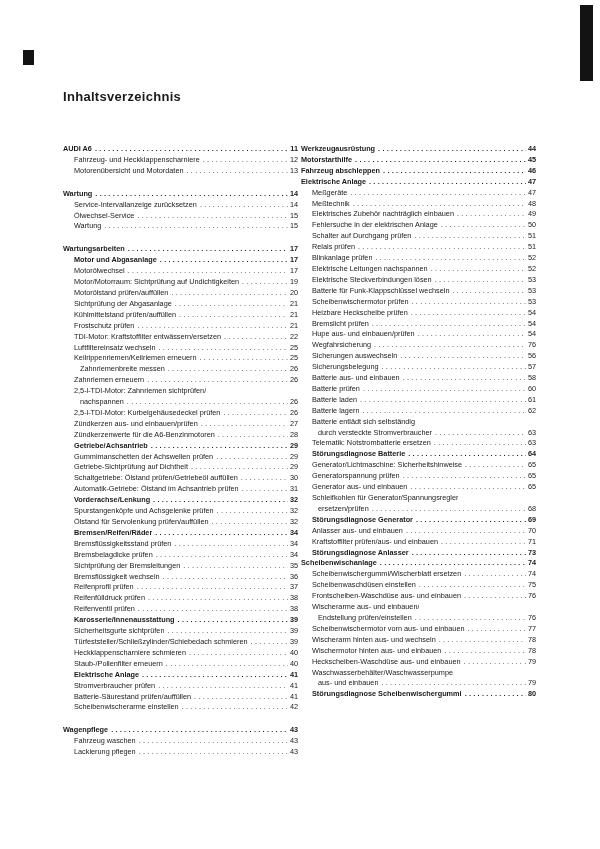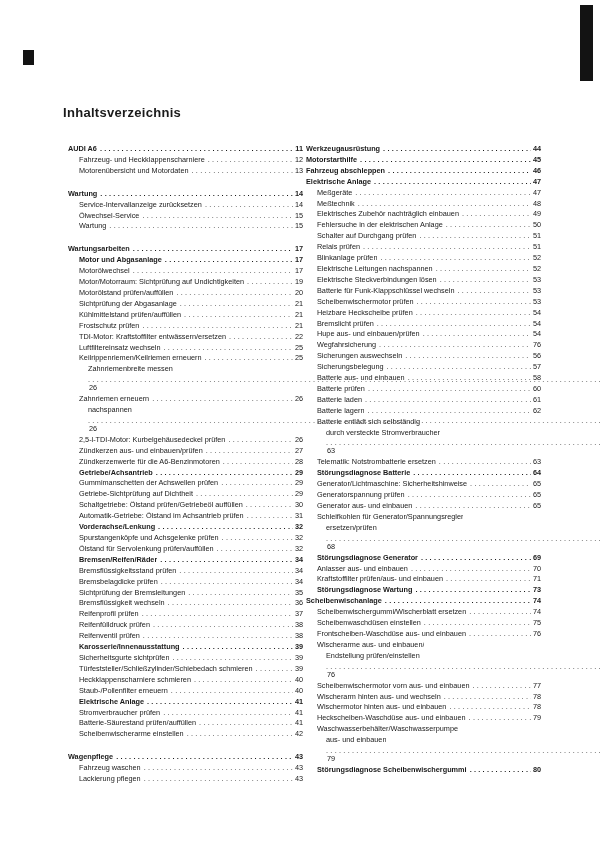--- a/index.html
+++ b/index.html
@@ -17,47 +17,46 @@
     color: var(--text-color);
     font-family: "Liberation Sans", sans-serif;
   }
   .scan-mark { position: absolute; background: var(--mark-color); }
   .mark-topleft { left: 23px; top: 50px; width: 11px; height: 15px; }
   .mark-topright { left: 580px; top: 5px; width: 13px; height: 76px; }
 
   .title {
     position: absolute;
     left: 63px;
-    top: 105px;
+    top: 89px;
     margin: 0;
     font-size: 13px;
     font-weight: 700;
     letter-spacing: 0.3px;
   }
 
   .columns {
     position: absolute;
     left: 63px;
     top: 144px;
     width: 483px;
     display: flex;
     gap: 3px;
-    justify-content: center;
   }
   .col { width: 235px; }
 
   .entry { font-size: 7.3px; line-height: 10.9px; }
   .style-section { font-weight: 700; margin-top: 12px; }
   .col-right .style-section { margin-top: 0; }
   .col .entry:first-child { margin-top: 0; }
   .style-subsection { font-weight: 700; }
 
   .line { display: flex; align-items: baseline; }
   .style-item .line, .style-subsection .line { padding-left: 11px; }
-  .style-item .line.cont { padding-left: 17px; flex-direction: column; }
+  .style-item .line.cont { padding-left: 17px; }
 
   .label { white-space: nowrap; flex: 0 1 auto; overflow: hidden; }
   .dots {
     flex: 1 1 8px;
     min-width: 8px;
     overflow: hidden;
     white-space: nowrap;
     letter-spacing: 2.3px;
     margin-left: 3px;
     margin-right: 1px;
@@ -208,20 +207,23 @@
         </div>
       </div>
       <div class="entry style-item">
         <div class="line">
           <span class="label">Zahnriemen erneuern</span>
           <span class="dots">........................................................................................................................</span>
           <span class="page">26</span>
         </div>
       </div>
       <div class="entry style-item">
+        <div class="line">
+          <span class="label">2,5-l-TDI-Motor: Zahnriemen sichtprüfen/</span>
+        </div>
         <div class="line cont">
           <span class="label">nachspannen</span>
           <span class="dots">........................................................................................................................</span>
           <span class="page">26</span>
         </div>
       </div>
       <div class="entry style-item">
         <div class="line">
           <span class="label">2,5-l-TDI-Motor: Kurbelgehäusedeckel prüfen</span>
           <span class="dots">........................................................................................................................</span>
@@ -686,21 +688,21 @@
       </div>
       <div class="entry style-item">
         <div class="line">
           <span class="label">Kraftstoffilter prüfen/aus- und einbauen</span>
           <span class="dots">........................................................................................................................</span>
           <span class="page">71</span>
         </div>
       </div>
       <div class="entry style-subsection">
         <div class="line">
-          <span class="label">Störungsdiagnose Wartung</span>
+          <span class="label">Störungsdiagnose Anlasser</span>
           <span class="dots">........................................................................................................................</span>
           <span class="page">73</span>
         </div>
       </div>
       <div class="entry style-section">
         <div class="line">
           <span class="label">Scheibenwischanlage</span>
           <span class="dots">........................................................................................................................</span>
           <span class="page">74</span>
         </div>

